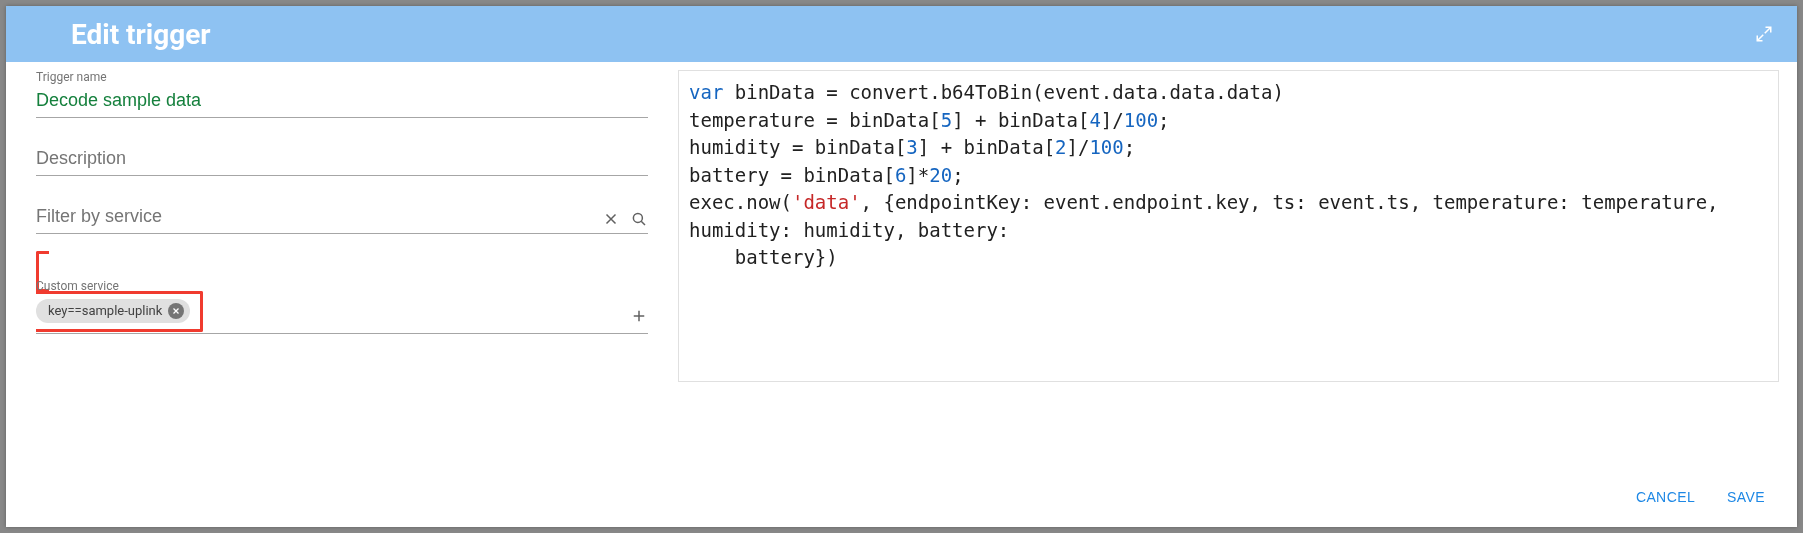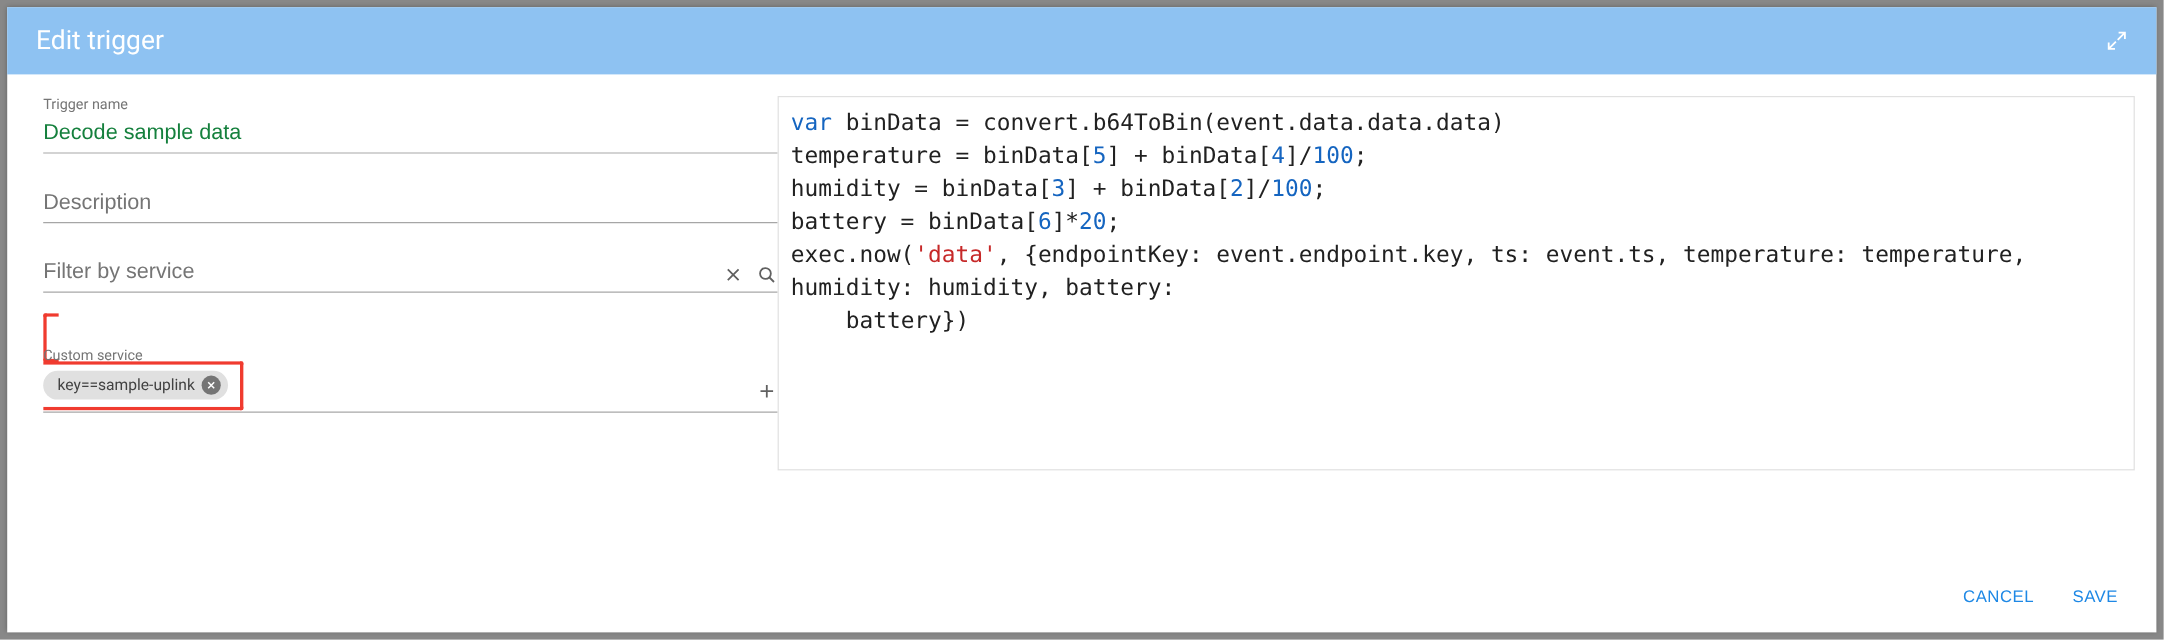--- a/index.html
+++ b/index.html
@@ -21,28 +21,30 @@
   .modal-header {
     background: #8ec2f2;
     color: #fff;
     height: 56px;
     display: flex;
     align-items: center;
     padding: 0 24px;
     justify-content: space-between;
   }
   .modal-title {
-    font-size: 22px;
-    font-weight: 400;
+    font-size: 28px;
+    font-weight: 700;
+    margin-left: 41px;
   }
   .expand-icon { width: 18px; height: 18px; cursor: pointer; }
   .modal-body {
     flex: 1;
     display: flex;
-    padding: 18px 18px 8px 30px;
+    padding: 8px 18px 8px 30px;
+    gap: 30px;
     overflow: hidden;
   }
   .left-col { width: 612px; display: flex; flex-direction: column; }
   .right-col { flex: 1; position: relative; }
   .form-field { position: relative; margin-bottom: 26px; }
   .field-label {
     font-size: 12px;
     color: #757575;
     display: block;
     margin-bottom: 2px;
@@ -73,21 +75,21 @@
     border-radius: 2px;
     padding: 6px 10px 10px 10px;
     position: relative;
     width: 190px;
     margin-top: -4px;
   }
   .custom-filters-label {
     font-size: 12px; color:#757575; display:block; margin-bottom:6px;
   }
   .chip {
-    display:inline-flex; align-items:center;
+    display:inline-flex; align-items:flex-start;
     background:#e0e0e0; border-radius: 14px;
     padding: 4px 6px 4px 12px;
     font-size: 13px; color:#424242;
     gap:6px;
   }
   .chip-remove {
     width:16px;height:16px;border-radius:50%;
     background:#757575;color:#fff;display:flex;align-items:center;justify-content:center;
     font-size:11px;cursor:pointer;
   }

